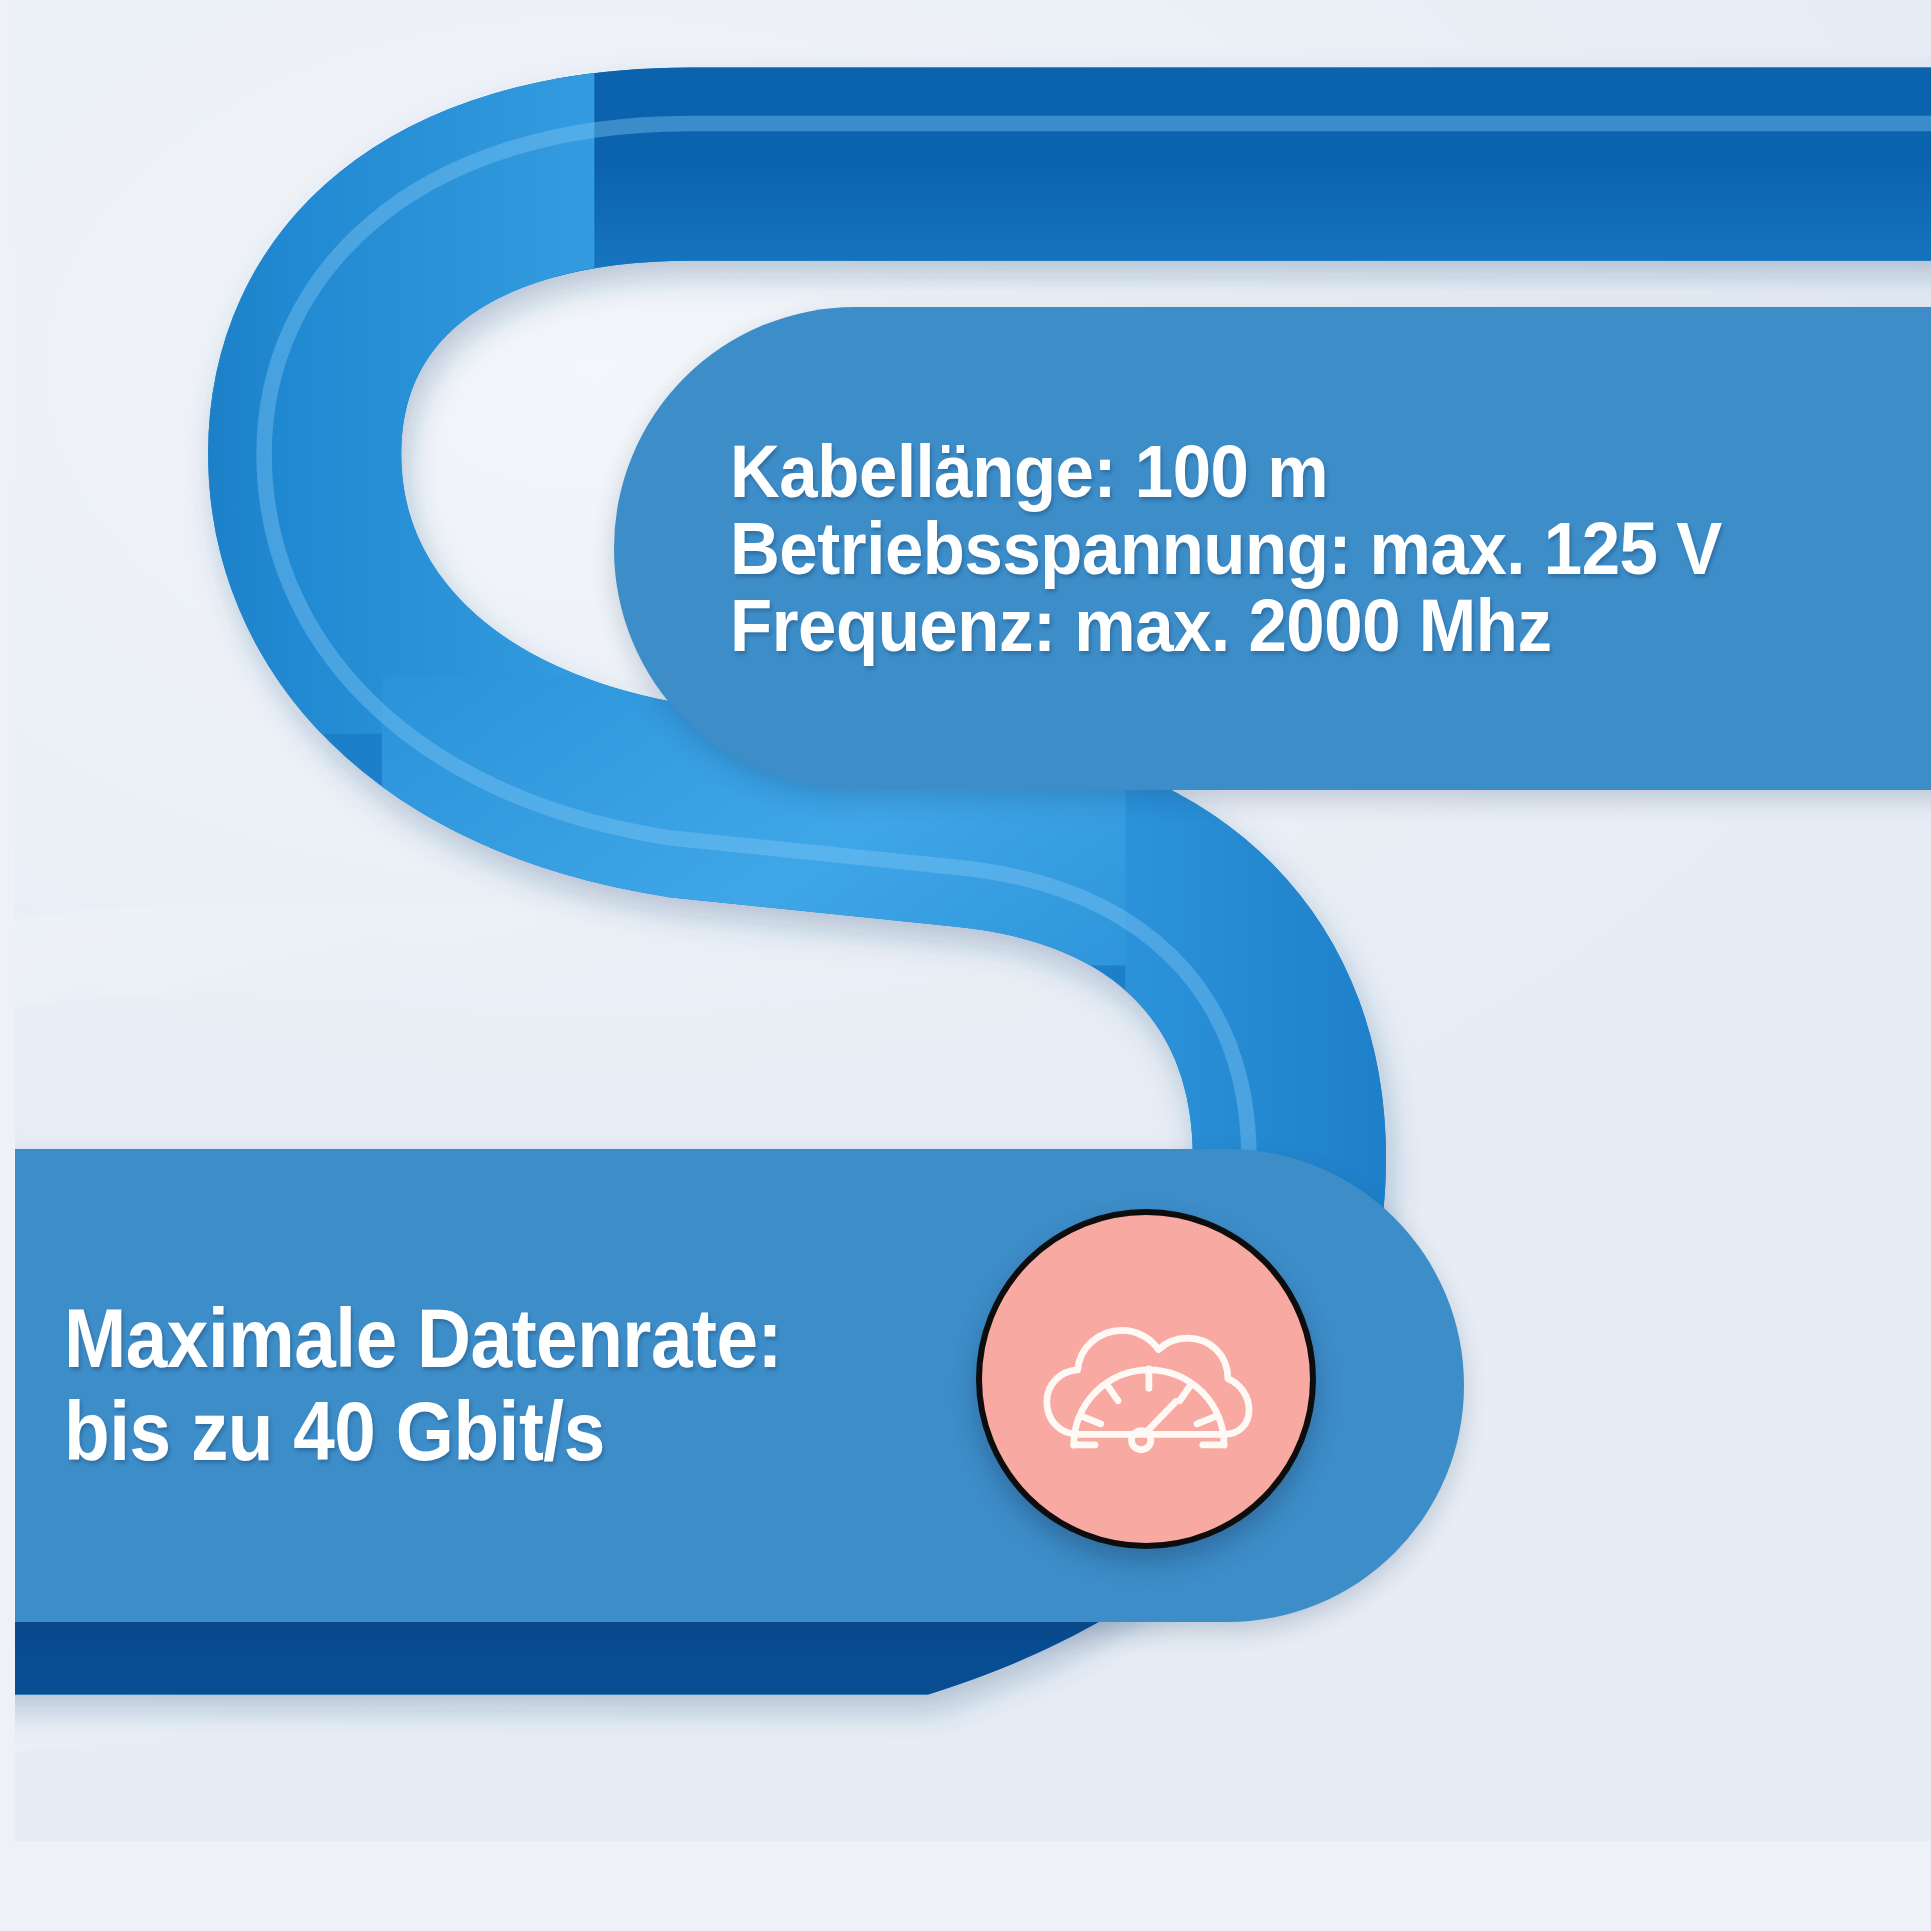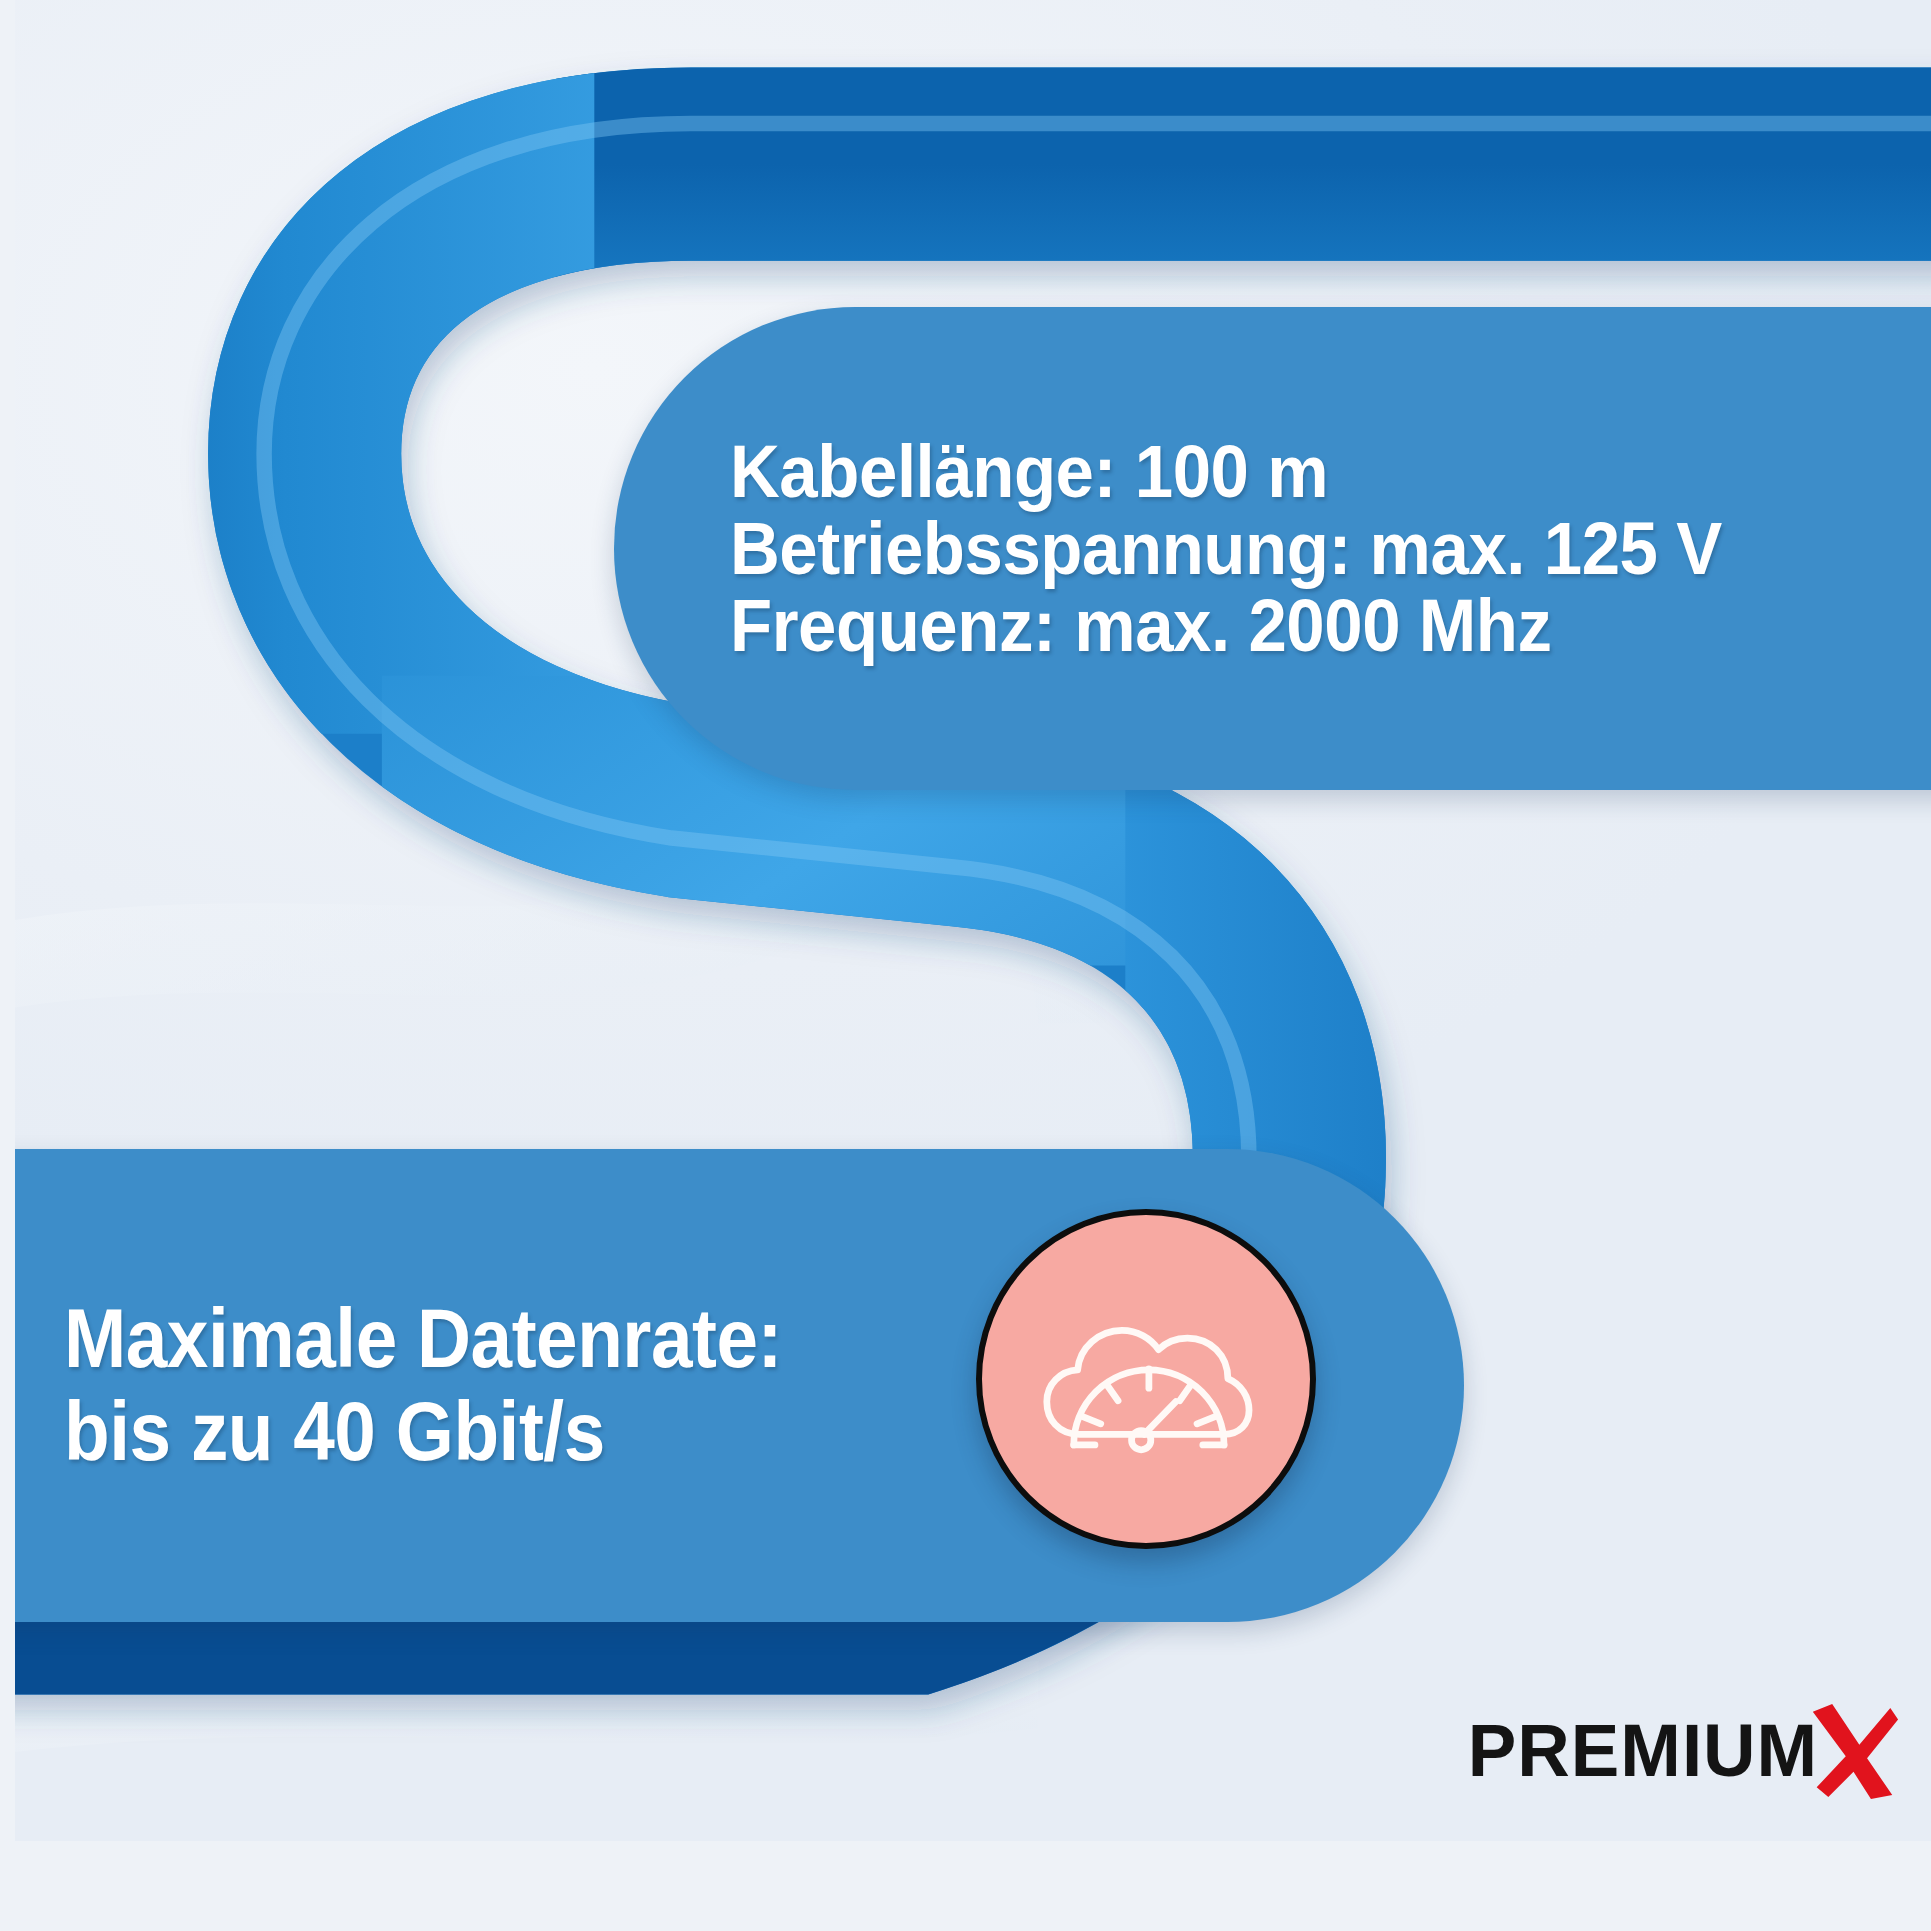--- a/index.html
+++ b/index.html
@@ -284,23 +284,15 @@
         <path d="M 48 133 L 68 141"></path>
         <path d="M 188 133 L 168 141"></path>
 
         <path d="M 113 152 L 146 118"></path>
 
         <circle cx="110" cy="158" r="10"></circle>
       </g>
     </svg>
   </div>
 
-  <div class="brand">
-    <span class="brand-word">PREMIUM</span>
-    <span class="brand-x">
-      <svg width="93" height="97" viewBox="0 0 96 100">
-        <path d="M 6 10 L 26 2 L 54 44 L 86 6 L 94 18 L 62 58 L 88 96 L 66 100 L 48 72 L 22 98 L 10 88 L 40 56 Z" fill="#e1131d"></path>
-      </svg>
-    </span>
-  </div>
 
 </div>
 
 
 </body></html>

